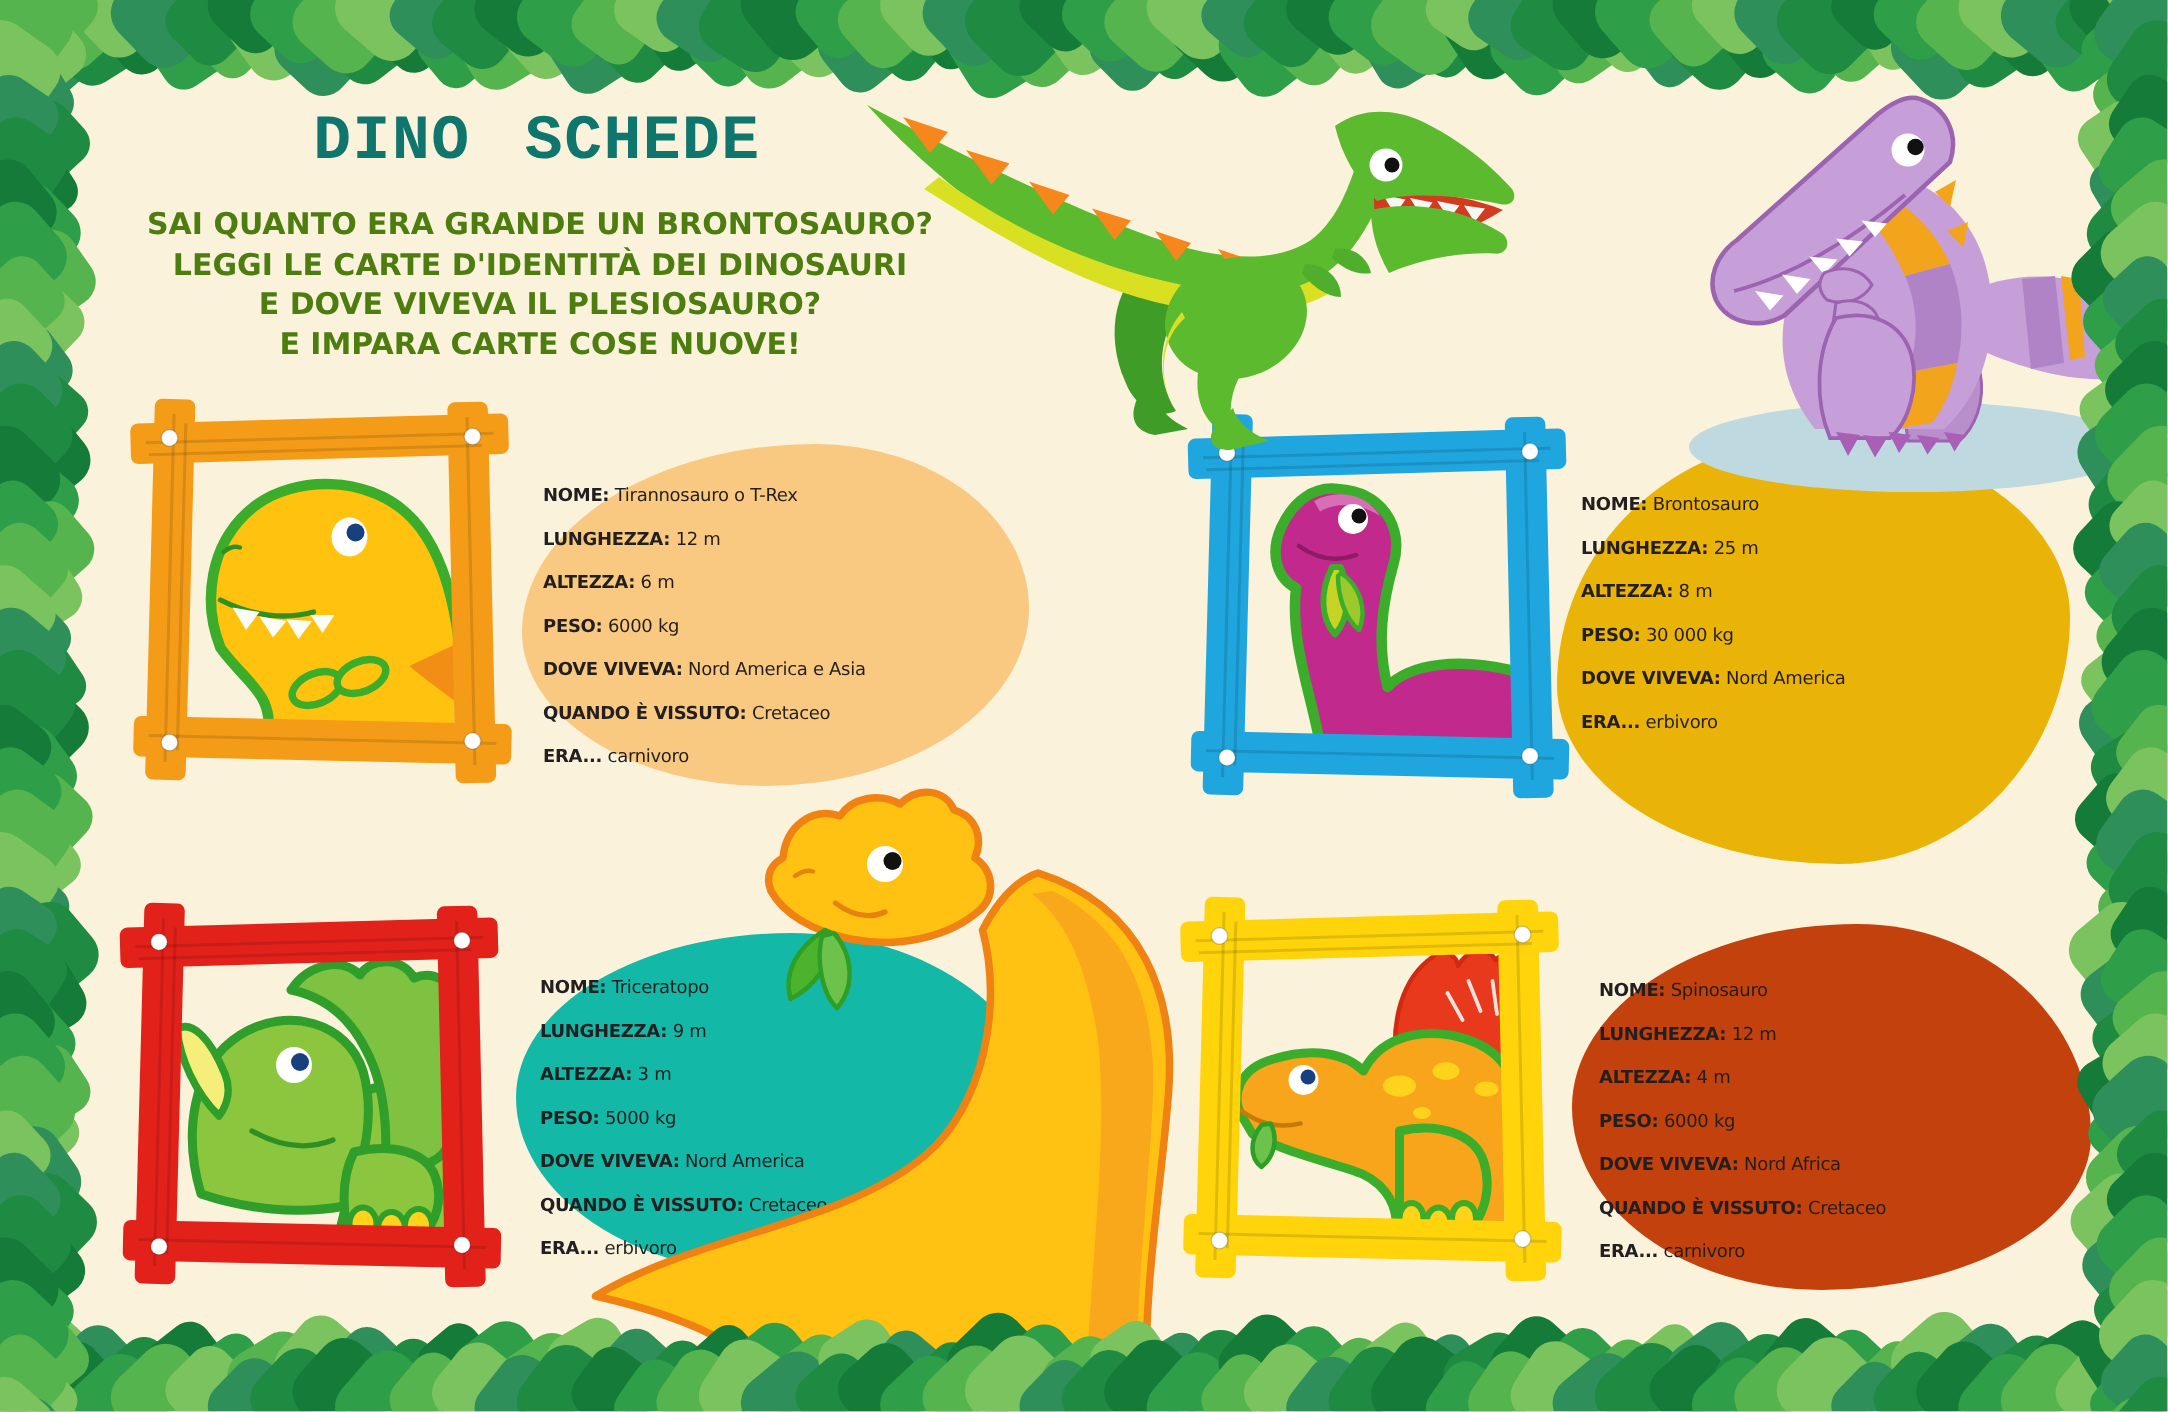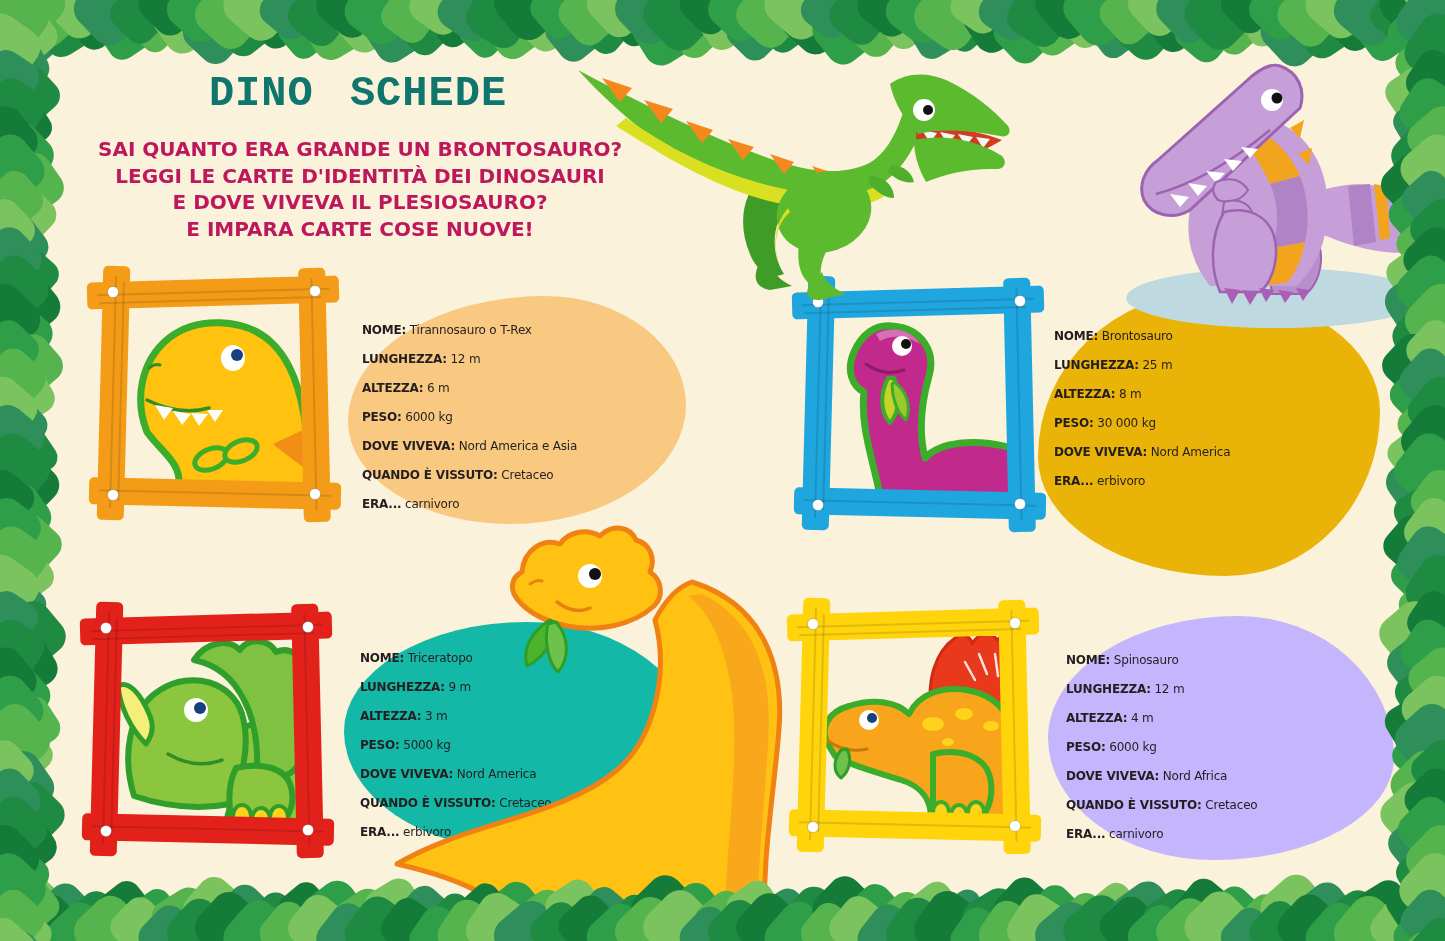--- a/index.html
+++ b/index.html
@@ -3,21 +3,21 @@
 <meta charset="utf-8">
 <style>
   html,body{margin:0;padding:0;background:#e8e4d4;}
   .page{position:relative;width:1445px;height:941px;overflow:hidden;
         background:#FAF2DA;font-family:"DejaVu Sans","Liberation Sans",sans-serif;}
   
   .hdr-title{position:absolute;left:118px;top:70px;width:480px;text-align:center;
              font-size:42px;font-weight:800;letter-spacing:1px;word-spacing:10px;
              color:#0E9648;z-index:10;}
   .hdr-sub{position:absolute;left:80px;top:136px;width:560px;text-align:center;
-           font-size:20px;font-weight:700;color:#be185d;line-height:26.5px;z-index:10;}
+           font-size:20px;font-weight:700;color:#4d7c0f;line-height:26.5px;z-index:10;}
   
   .card{position:absolute;z-index:10;}
   .frame-svg{position:absolute;left:0;top:0;}
   .blob{position:absolute;box-sizing:border-box;z-index:9;}
   .rows .row{font-size:12px;line-height:29px;color:#231F20;white-space:nowrap;letter-spacing:-0.2px;}
   .rows .row b{font-weight:800;}
   .ground{position:absolute;background:#BFD9E1;border-radius:50%;z-index:11;}
   .dino-top{position:absolute;z-index:14;}
   .dino-center{position:absolute;z-index:20;}
   #border-svg{position:absolute;left:0;top:0;z-index:60;pointer-events:none;}
@@ -158,21 +158,21 @@
         <circle cx="89" cy="124" r="5" fill="#18407F"></circle>
         <path d="M44,146 Q62,160 84,155" stroke="#C67A0C" stroke-width="3" fill="none" stroke-linecap="round"></path>
         <path d="M58,156 C50,166 50,178 58,184 C67,177 69,164 64,155 Z" fill="#6CC24A" stroke="#2F9E27" stroke-width="3" stroke-linejoin="round"></path>
         <path d="M150,160 C176,154 200,162 206,180 C212,198 206,216 198,224 L150,224 Z" fill="#F9A51B" stroke="#3CAD2B" stroke-width="6" stroke-linejoin="round"></path>
         <ellipse cx="158" cy="218" rx="8" ry="10" fill="#FFD21C" stroke="#3CAD2B" stroke-width="4"></ellipse>
         <ellipse cx="176" cy="221" rx="8" ry="10" fill="#FFD21C" stroke="#3CAD2B" stroke-width="4"></ellipse>
         <ellipse cx="193" cy="218" rx="8" ry="10" fill="#FFD21C" stroke="#3CAD2B" stroke-width="4"></ellipse>
       </g>
       <use href="#planks" class="frame-use" color="#FFD40A"></use>
     </svg>
-    <div class="blob" style="left: 265px; top: 22px; width: 346px; height: 244px; padding: 30px 8px 0px 18px; border-radius: 55% 45% 52% 48% / 50% 58% 42% 50%; background: #c4b5fd;">
+    <div class="blob" style="left: 265px; top: 22px; width: 346px; height: 244px; padding: 30px 8px 0px 18px; border-radius: 55% 45% 52% 48% / 50% 58% 42% 50%; background: #c2410c;">
       <div class="rows">
           <div class="row"><b>NOME:</b> Spinosauro</div>
           <div class="row"><b>LUNGHEZZA:</b> 12 m</div>
           <div class="row"><b>ALTEZZA:</b> 4 m</div>
           <div class="row"><b>PESO:</b> 6000 kg</div>
           <div class="row"><b>DOVE VIVEVA:</b> Nord Africa</div>
           <div class="row"><b>QUANDO È VISSUTO:</b> Cretaceo</div>
           <div class="row"><b>ERA...</b> carnivoro</div>
         </div>
     </div>

